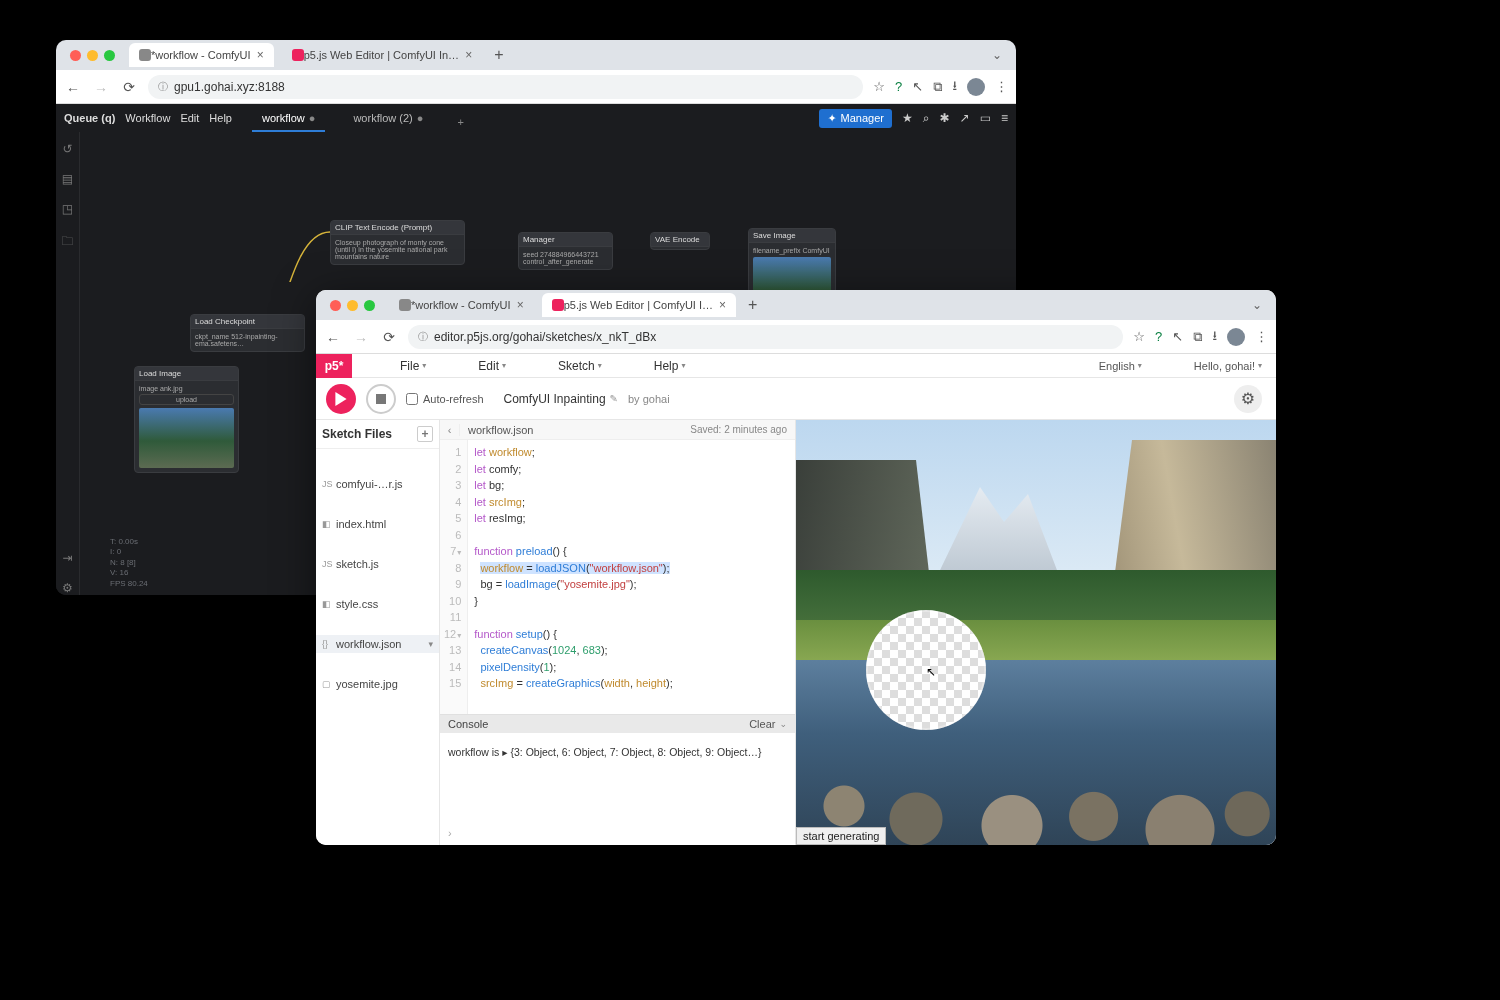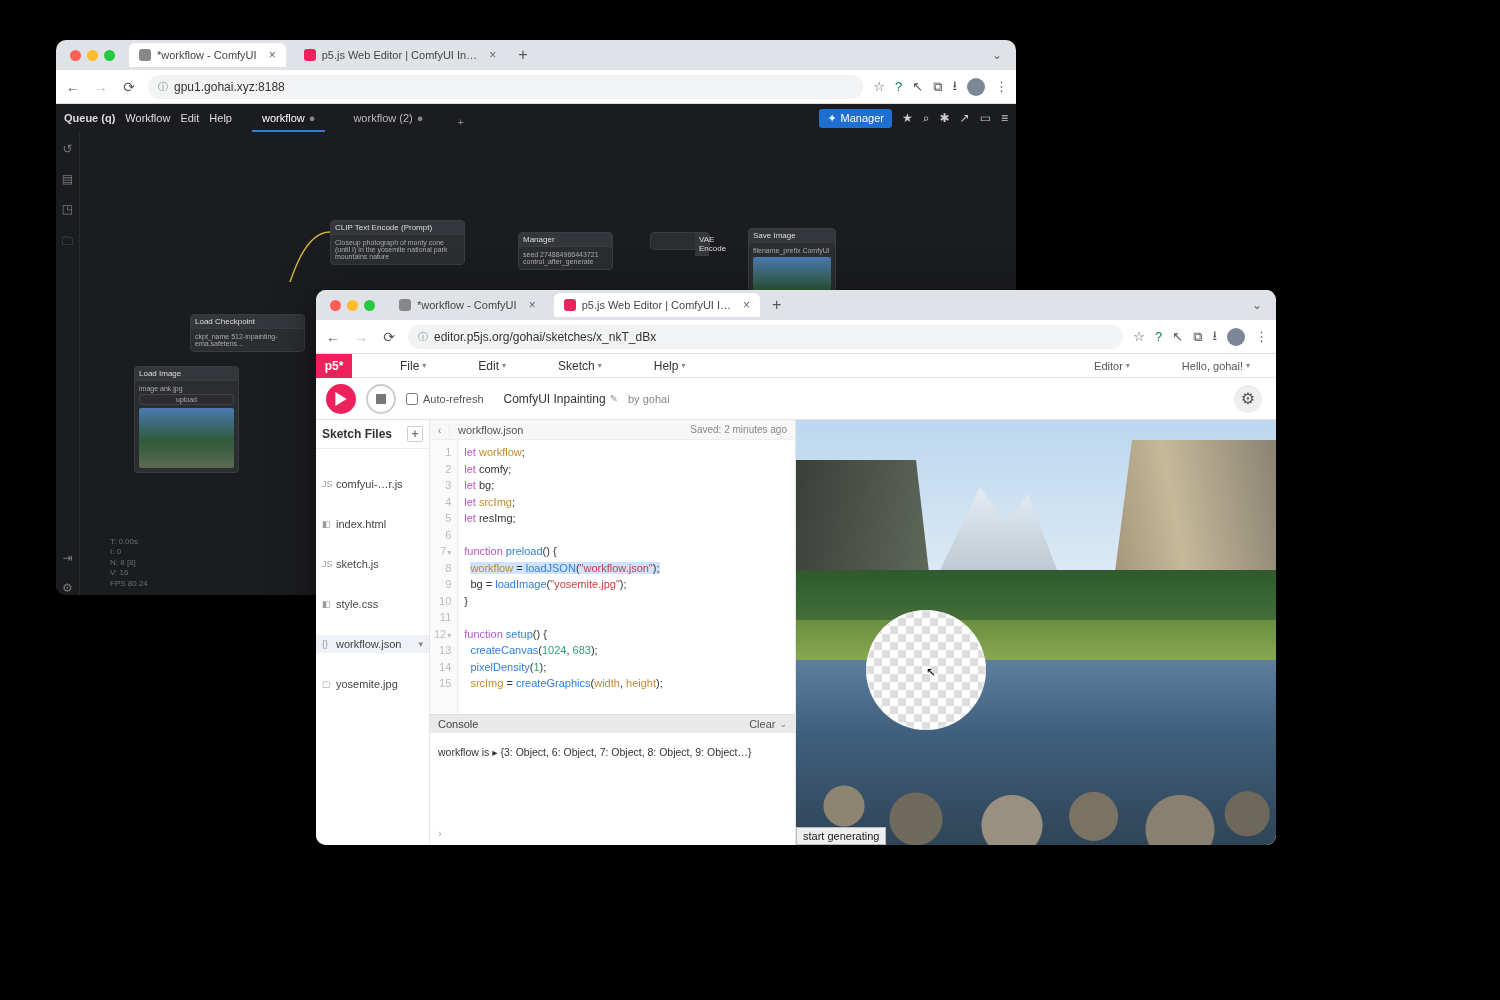--- a/index.html
+++ b/index.html
@@ -5,21 +5,21 @@
 * { margin:0; padding:0; box-sizing:border-box; font-family:-apple-system,BlinkMacSystemFont,"Segoe UI",Arial,sans-serif; }
 body { background:#000; width:1500px; height:1000px; position:relative; overflow:hidden; }
 
 
 .win { position:absolute; border-radius:10px; overflow:hidden; box-shadow:0 8px 40px rgba(0,0,0,.5); }
 .win-back { left:56px; top:40px; width:960px; height:555px; background:#202124; }
 .tabstrip { height:30px; background:#dfe3e8; display:flex; align-items:center; padding:0 8px; gap:8px; }
 .dots { display:flex; gap:6px; padding:0 6px; }
 .dot { width:11px; height:11px; border-radius:50%; }
 .dot.r{background:#ff5f57;} .dot.y{background:#febc2e;} .dot.g{background:#28c840;}
-.tab { height:24px; background:#fff; border-radius:6px 6px 0 0; display:flex; align-items:center; padding:0 10px; font-size:11px; color:#444; gap:6px; }
+.tab { height:24px; background:#fff; border-radius:6px 6px 0 0; display:flex; align-items:center; padding:0 10px; font-size:11px; color:#444; }
 .tab.inactive { background:transparent; }
 .tab .fav { width:12px; height:12px; border-radius:3px; }
 .tab .x { font-size:12px; color:#666; margin-left:6px; }
 .addtab { font-size:16px; color:#555; padding:0 4px; cursor:pointer; }
 .tabflex { flex:1; }
 .chev { color:#666; font-size:12px; padding:0 6px; }
 .urlbar { height:34px; background:#fff; display:flex; align-items:center; padding:0 8px; gap:10px; border-bottom:1px solid #ddd; }
 .nav-ico { color:#555; font-size:14px; width:18px; text-align:center; cursor:pointer; }
 .addr { flex:1; background:#f1f3f4; border-radius:14px; height:24px; display:flex; align-items:center; padding:0 10px; font-size:12px; color:#333; gap:6px; }
 .url-ico { color:#888; font-size:10px; }
@@ -51,21 +51,21 @@
 .node .title { background:#34363b; padding:2px 4px; font-size:8px; color:#ddd; border-bottom:1px solid #3a3c40; }
 .node .body { padding:4px; font-size:7px; color:#aaa; }
 .thumb { width:100%; height:60px; background:linear-gradient(180deg,#4a7ab0 0%,#2f5a3a 55%,#5c6b52 100%); border-radius:2px; margin-top:3px; }
 .stats { position:absolute; left:30px; bottom:6px; color:#6a6d73; font-size:8px; line-height:1.3; }
 
 
 .wire { position:absolute; inset:0; pointer-events:none; }
 
 
 .win-front { left:316px; top:290px; width:960px; height:555px; background:#fff; }
-.p5menu { height:24px; background:#fff; border-bottom:1px solid #e6e6e6; display:flex; align-items:center; gap:12px; padding:0 12px 0 0; font-size:12px; color:#333; }
+.p5menu { height:24px; background:#fff; border-bottom:1px solid #e6e6e6; display:flex; align-items:center; gap:12px; padding:0 0 0 0; font-size:12px; color:#333; }
 .p5logo { width:36px; height:24px; background:#ed225d; color:#fff; font-weight:700; display:flex; align-items:center; justify-content:center; font-size:12px; }
 .mitem { cursor:pointer; padding:2px 4px; display:flex; align-items:center; gap:3px;margin-left:32px; }
 .mitem .dd { font-size:8px; color:#888; }
 .p5menu .flex{flex:1;}
 .lang { font-size:11px; color:#555; }
 .hello { font-size:11px; color:#555; margin-right:10px; }
 
 .p5tool { height:42px; display:flex; align-items:center; padding:0 10px; gap:10px; border-bottom:1px solid #e6e6e6; }
 .play { width:30px; height:30px; border-radius:50%; background:#ed225d; display:flex; align-items:center; justify-content:center; cursor:pointer; }
 .play svg { fill:#fff; }
@@ -73,21 +73,21 @@
 .stop .sq { width:10px; height:10px; background:#777; }
 .ar { display:flex; align-items:center; gap:5px; font-size:11px; color:#555; }
 .ar input { width:12px; height:12px; }
 .sketchname { font-size:12px; color:#333; margin-left:10px; display:flex; gap:4px; align-items:center; }
 .pen { font-size:10px; color:#999; }
 .by { font-size:11px; color:#888; }
 .p5tool .flex{flex:1;}
 .gear { width:28px; height:28px; border-radius:50%; background:#eee; display:flex; align-items:center; justify-content:center; color:#555; cursor:pointer; margin-right:4px; }
 
 .columns { display:flex; height:calc(100% - 130px); }
-.files { width:114px; border-right:1px solid #e6e6e6; background:#fff; font-size:11px; }
+.files { width:124px; border-right:1px solid #e6e6e6; background:#fff; font-size:11px; }
 .files-hd { display:flex; align-items:center; justify-content:space-between; padding:6px 6px; border-bottom:1px solid #eee; font-weight:600; color:#333; font-size:12px;}
 .files-hd .plus { width:16px; height:16px; border:1px solid #ccc; border-radius:2px; display:flex; align-items:center; justify-content:center; font-size:12px; color:#777; cursor:pointer;}
 .flist { padding:4px 0; }
 .fitem { padding:3px 6px; color:#444; display:flex; gap:4px; align-items:center; cursor:pointer;margin-top:22px; }
 .fitem .ico { font-size:9px; color:#999; width:10px; }
 .fitem.sel { background:#eef1f5; }
 .fitem .arr { margin-left:auto; font-size:9px; color:#888; }
 
 .editor { flex:1; display:flex; flex-direction:column; border-right:1px solid #e6e6e6; min-width:0; }
 .ed-tab { height:20px; background:#f7f7f7; display:flex; align-items:center; font-size:11px; color:#555; border-bottom:1px solid #eee; }
@@ -233,21 +233,21 @@
 
       <div class="node" style="left:250px;top:88px;width:135px;">
         <div class="title">CLIP Text Encode (Prompt)</div>
         <div class="body">Closeup photograph of monty cone (until I) in the yosemite national park mountains nature</div>
       </div>
       <div class="node" style="left:438px;top:100px;width:95px;">
         <div class="title">Manager</div>
         <div class="body" style="white-space:pre-line">seed  274884966443721
 control_after_generate</div>
       </div>
-      <div class="node" style="left:570px;top:100px;width:60px;height:18px;padding-left:44px;">
+      <div class="node" style="left:570px;top:100px;width:60px;height:18px;">
         <div class="title">VAE Encode</div>
       </div>
       <div class="node" style="left:668px;top:96px;width:88px;">
         <div class="title">Save Image</div>
         <div class="body">
           <div>filename_prefix           ComfyUI</div>
           <div class="thumb"></div>
         </div>
       </div>
       <div class="node" style="left:110px;top:182px;width:115px;">
@@ -327,21 +327,21 @@
     <div class="mitem">
         <span>Sketch</span>
         <span class="dd">▾</span>
       </div>
     <div class="mitem">
         <span>Help</span>
         <span class="dd">▾</span>
       </div>
     <div class="flex"></div>
     <div class="mitem lang">
-        <span>Editor</span>
+        <span>English</span>
         <span class="dd">▾</span>
       </div>
     <div class="mitem hello">
         <span>Hello, gohai!</span>
         <span class="dd">▾</span>
       </div>
   </div>
 
   <div class="p5tool">
     <div class="play">

